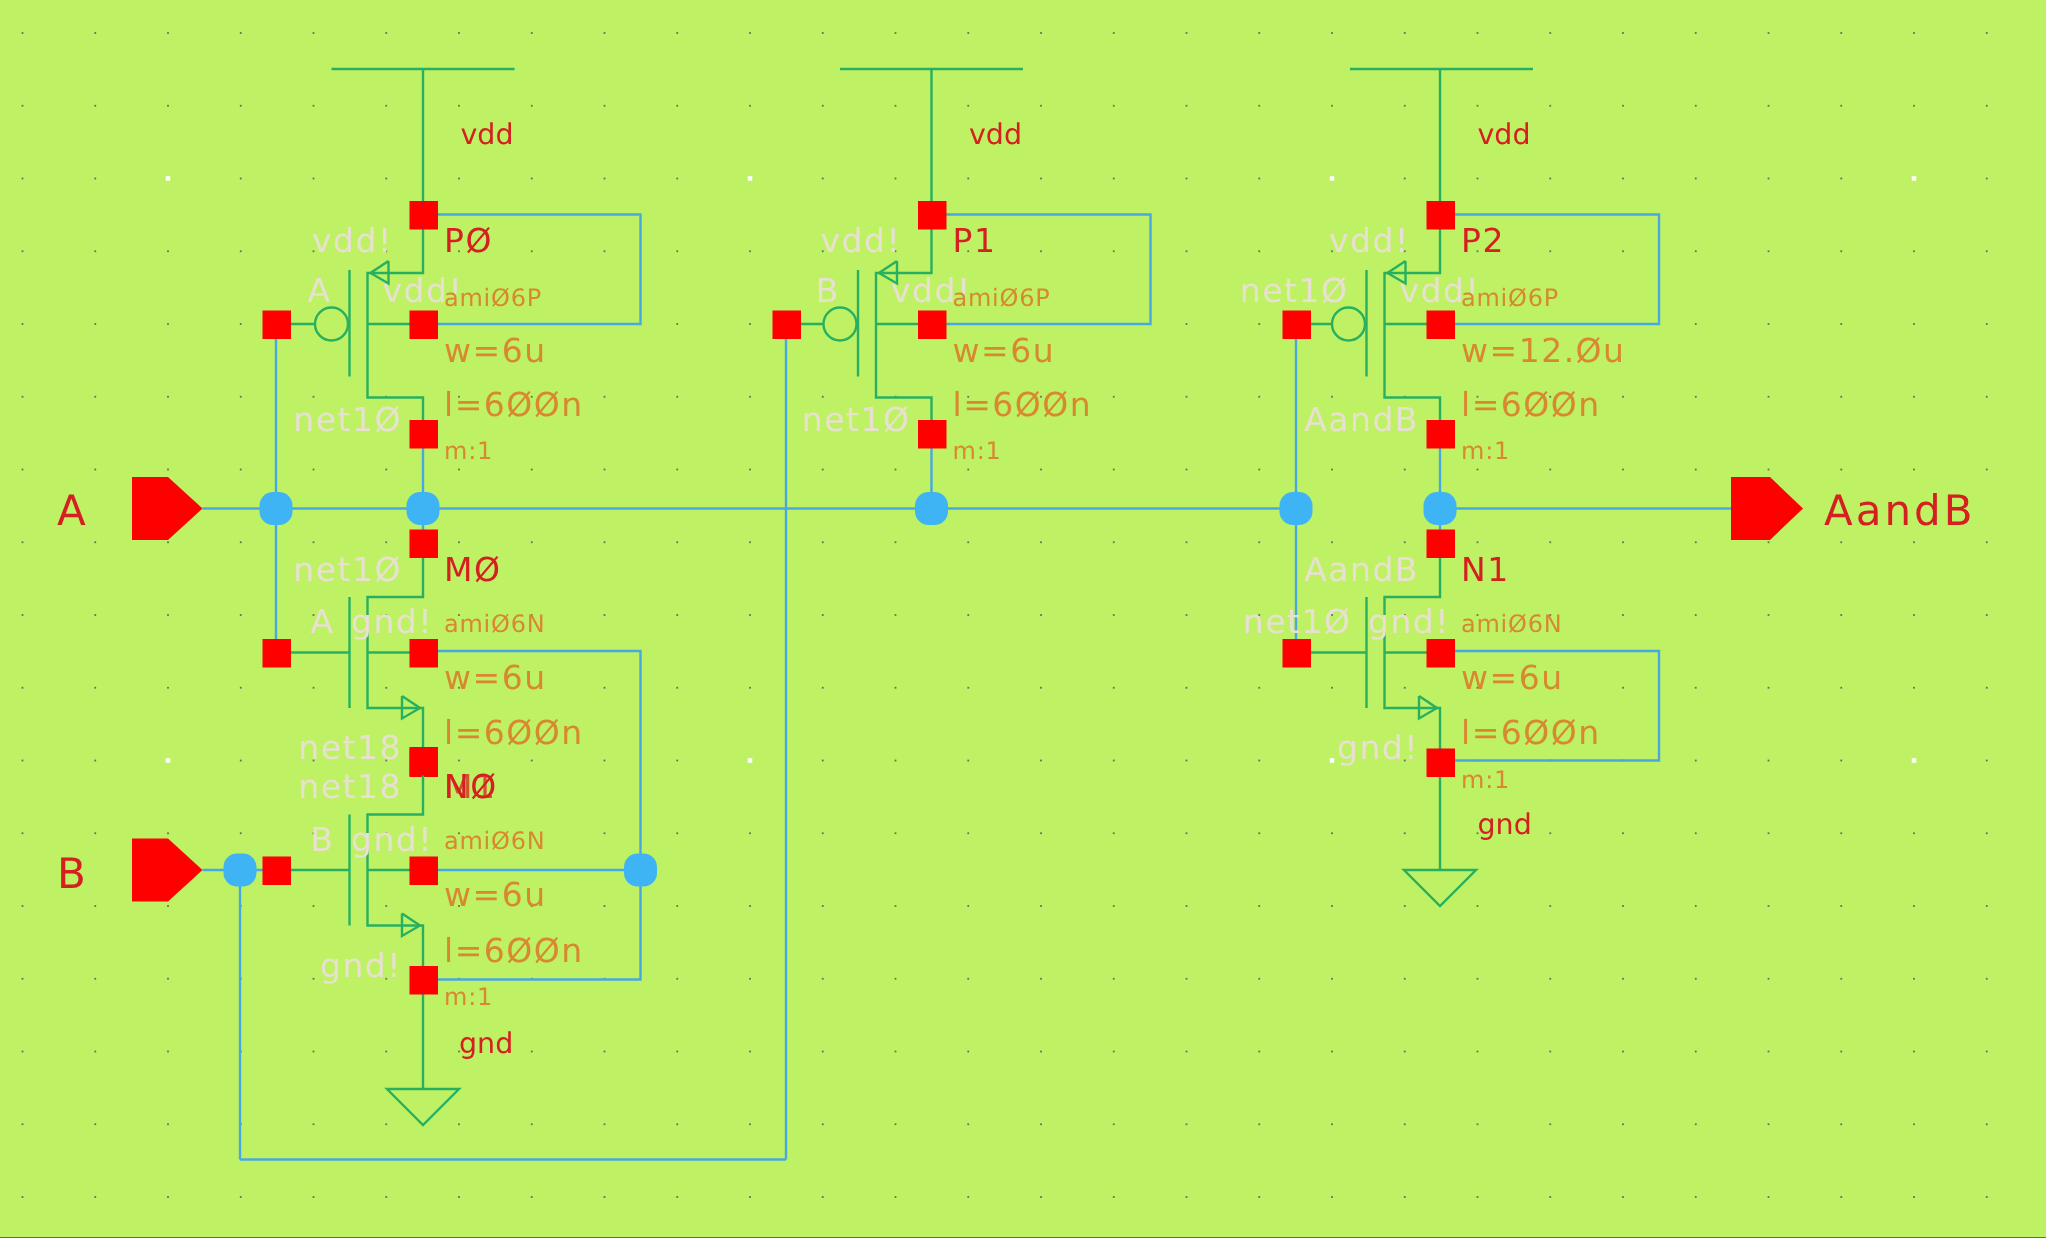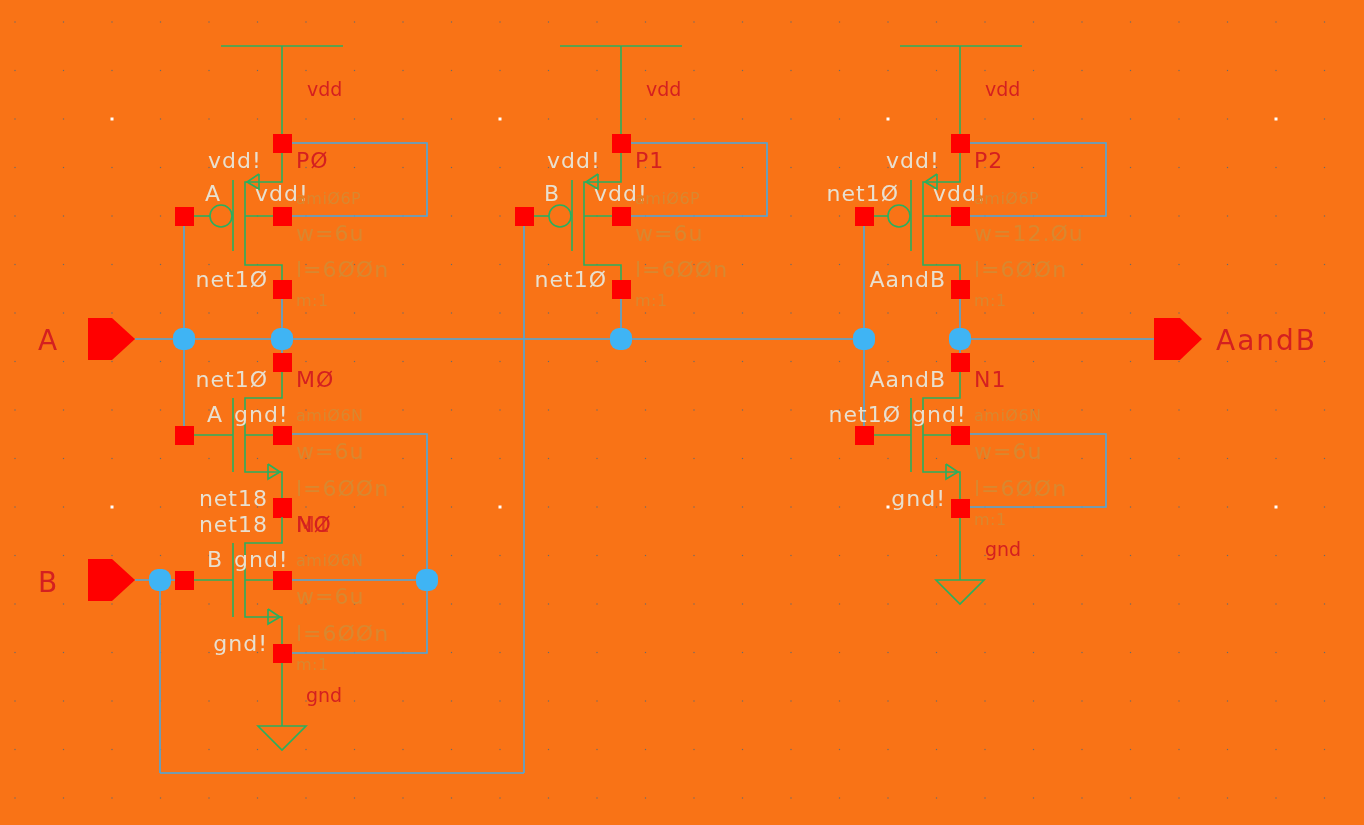--- a/index.html
+++ b/index.html
@@ -1,17 +1,17 @@
 <!DOCTYPE html>
 <html><head>
 <meta charset="utf-8">
 <style>
   html, body { margin:0; padding:0; background:#000; }
   body { width:1364px; height:825px; overflow:hidden; }
-  #canvas { position:absolute; left:0; top:0; width:1364px; height:825px; background:#f97316; }
+  #canvas { position:absolute; left:0; top:0; width:1364px; height:825px; background:#bef264; }
   svg text { font-family: "DejaVu Sans", sans-serif; }
   .lbl-white { fill:#e8e0d0; font-size:22px; letter-spacing:1px; }
   .lbl-red { fill:#d42020; font-size:22px; letter-spacing:1px; }
   .lbl-orange { fill:#d88830; font-size:22px; letter-spacing:1px; }
   .lbl-orange-sm { fill:#d88830; font-size:16px; letter-spacing:0.5px; }
   .lbl-red-sm { fill:#d42020; font-size:19px; }
   .pin-lbl { fill:#d42020; font-size:28px; letter-spacing:2px; }
   .wire { stroke:#4aa8e0; stroke-width:1.6; fill:none; }
   .sym { stroke:#28b060; stroke-width:1.6; fill:none; }
   .term { fill:#ff0000; }

